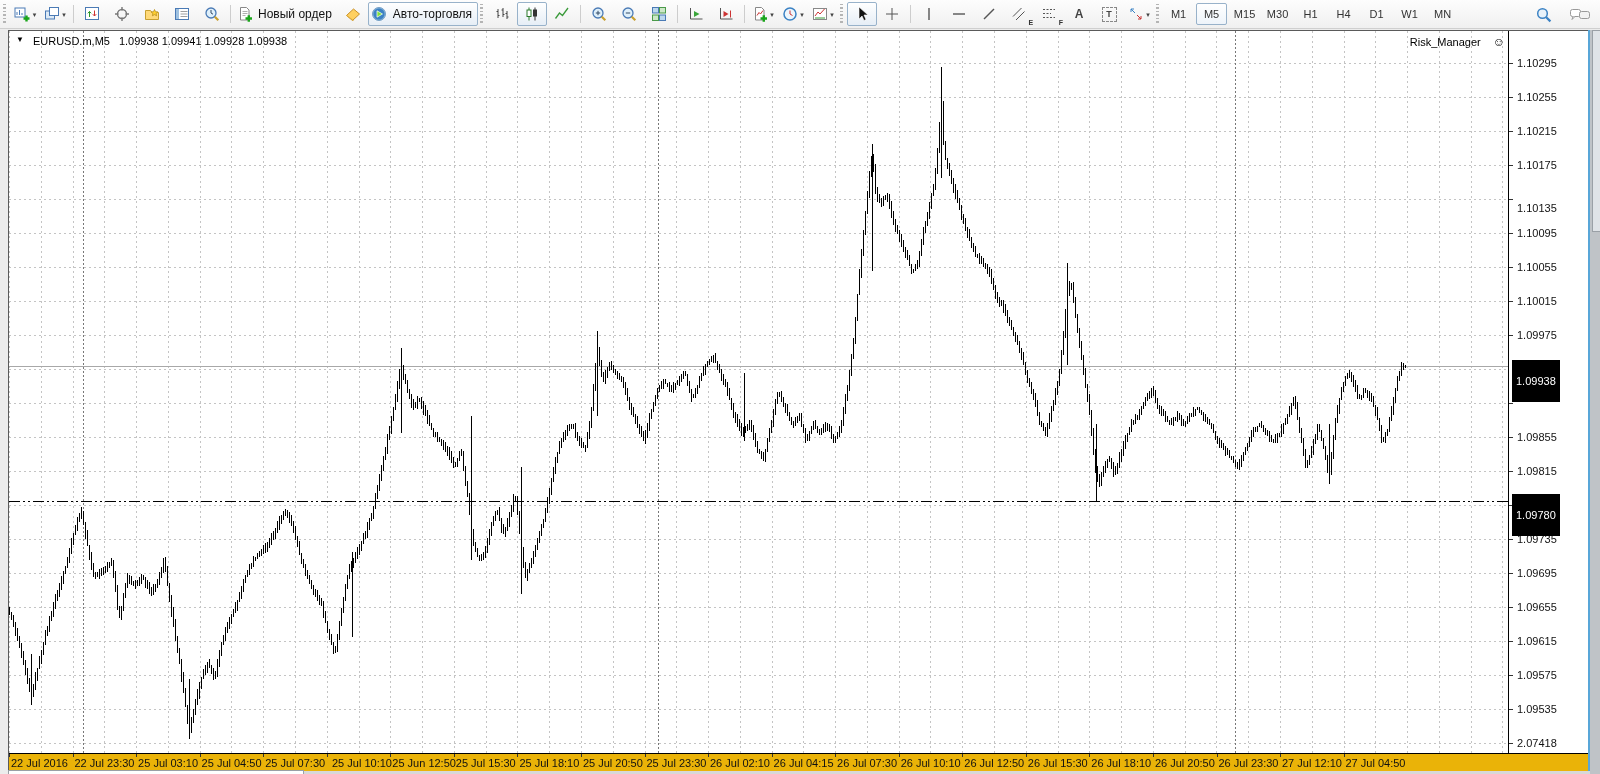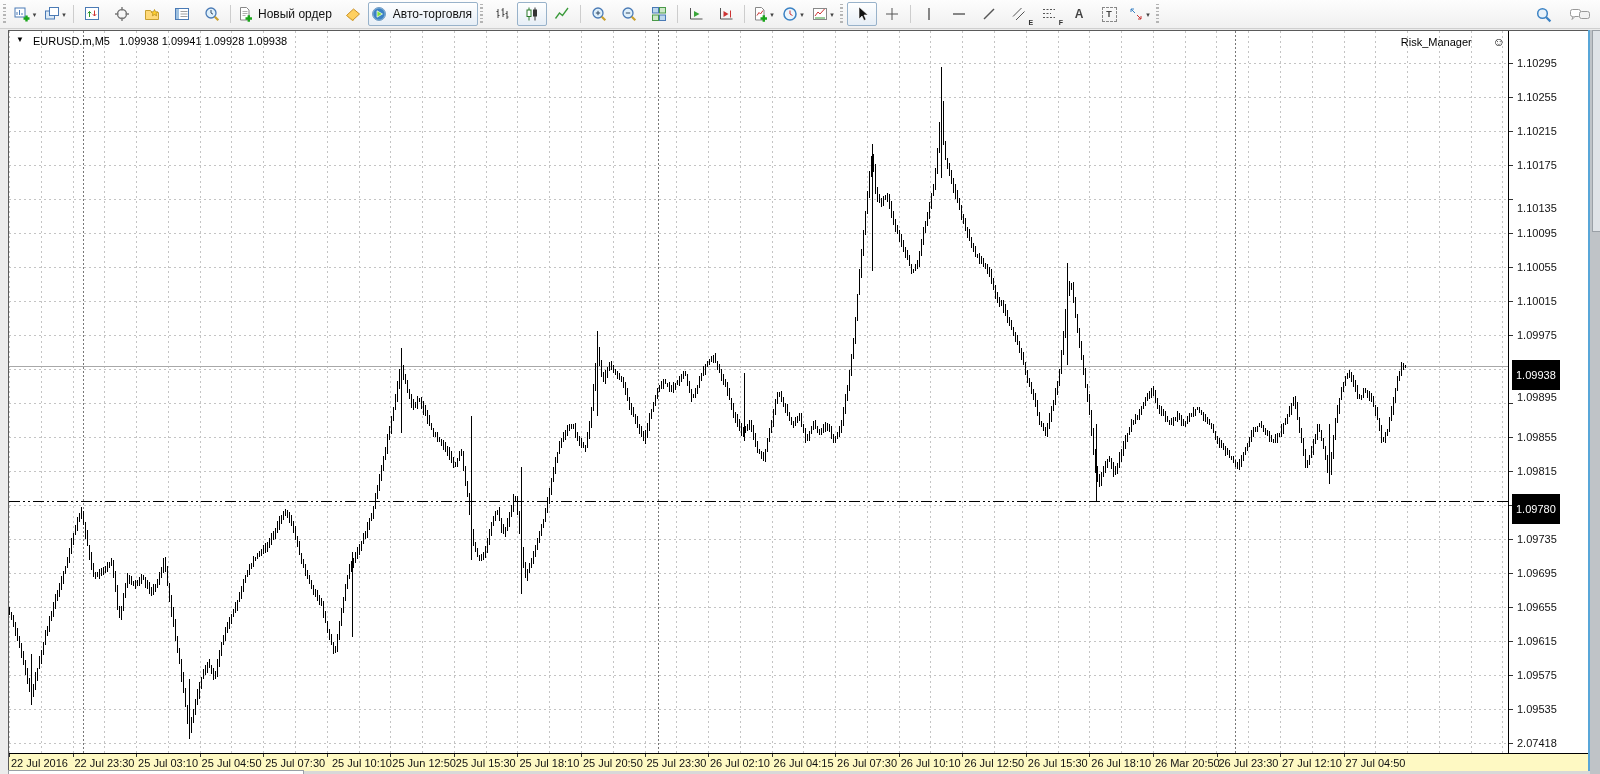--- a/index.html
+++ b/index.html
@@ -26,28 +26,28 @@
   .tbox{width:13px;height:13px;border:1px dashed #888;font-size:9px;color:#444;font-weight:bold;
     display:flex;align-items:center;justify-content:center;}
   
   .window{position:absolute;left:8px;top:30px;width:1580px;height:740px;background:#fff;
     border:1px solid #5a5a5a;box-sizing:content-box;}
   #plot{position:absolute;left:0;top:0;}
   .paxis{position:absolute;left:1500px;top:0;width:80px;height:722px;background:#fff;}
   .ptick{position:absolute;left:8px;font-size:11px;color:#111;white-space:nowrap;}
   .pdash{position:absolute;left:0;width:4px;height:1px;background:#333;}
   .badge{position:absolute;left:3px;height:14px;line-height:14px;background:#000;color:#fff;
-    font-size:11px;padding:8px 4px;z-index:3;}
-  .taxis{position:absolute;left:0;top:722px;width:1580px;height:18px;background:#fef9c3;
+    font-size:11px;padding:14px 4px;z-index:3;}
+  .taxis{position:absolute;left:0;top:722px;width:1580px;height:18px;background:#eab308;
     border-top:1px solid #000;}
   .ttick{position:absolute;top:3px;font-size:11px;color:#111;white-space:nowrap;}
   .tdash{position:absolute;top:0;width:1px;height:3px;background:#333;}
   .chart-title{position:absolute;left:7px;top:4px;display:flex;gap:9px;font-size:11px;color:#000;z-index:4;}
   .title-arrow{font-size:8px;color:#000;}
-  .risk{position:absolute;right:84px;top:4px;display:flex;gap:21px;font-size:11px;color:#000;z-index:4;align-items:center;}
+  .risk{position:absolute;right:84px;top:4px;display:flex;gap:12px;font-size:11px;color:#000;z-index:4;align-items:center;}
   .smiley{font-size:12px;}
   
   .vscroll{position:absolute;left:1588px;top:30px;width:12px;height:744px;
     background:#bfc3c7;border-left:2px solid #58a6d8;box-sizing:border-box;}
   .vthumb{position:absolute;left:2px;top:0;width:8px;height:200px;background:#dfe3e7;border:1px solid #9aa0a6;}
   .hscroll{position:absolute;left:8px;top:771px;width:1582px;height:3px;background:#d8d8d8;}
   .hthumb{position:absolute;left:0;top:-1px;width:294px;height:4px;background:#fff;border:1px solid #9aa0a6;}
 </style>
 </head>
 <body>
@@ -272,20 +272,31 @@
   </div>
   <div class="tb">
     <svg width="16" height="16" viewBox="0 0 16 16">
       <path d="M3 6V3h3M3 3l4 4" stroke="#3b82c4" fill="none"></path>
       <path d="M13 10v3h-3M13 13L9 9" stroke="#c33" fill="none"></path>
     </svg>
       <span class="caret">▾</span>
   </div>
 
   <span class="hdl"></span>
+  <div id="tf-group" style="display:flex;gap:2px;">
+      <div class="tf">M1</div>
+      <div class="tf on">M5</div>
+      <div class="tf">M15</div>
+      <div class="tf">M30</div>
+      <div class="tf">H1</div>
+      <div class="tf">H4</div>
+      <div class="tf">D1</div>
+      <div class="tf">W1</div>
+      <div class="tf">MN</div>
+    </div>
 
   <div class="tbright">
     <div class="tb">
       <svg width="18" height="18" viewBox="0 0 18 18">
         <circle cx="7.5" cy="7.5" r="4.8" fill="#e8f2fa" stroke="#3b82c4" stroke-width="1.5"></circle>
         <path d="M11.2 11.2l4.2 4.2" stroke="#3b82c4" stroke-width="2.2"></path>
       </svg>
     </div>
     <div class="tb">
       <svg width="22" height="18" viewBox="0 0 22 18">
@@ -462,21 +473,21 @@
       <div class="ttick" style="left:828.1px">26 Jul 07:30</div>
       <div class="tdash" style="left:889.7px"></div>
       <div class="ttick" style="left:891.7px">26 Jul 10:10</div>
       <div class="tdash" style="left:953.3px"></div>
       <div class="ttick" style="left:955.3px">26 Jul 12:50</div>
       <div class="tdash" style="left:1016.8px"></div>
       <div class="ttick" style="left:1018.8px">26 Jul 15:30</div>
       <div class="tdash" style="left:1080.3px"></div>
       <div class="ttick" style="left:1082.3px">26 Jul 18:10</div>
       <div class="tdash" style="left:1143.9px"></div>
-      <div class="ttick" style="left:1145.9px">26 Mar 20:50</div>
+      <div class="ttick" style="left:1145.9px">26 Jul 20:50</div>
       <div class="tdash" style="left:1207.5px"></div>
       <div class="ttick" style="left:1209.5px">26 Jul 23:30</div>
       <div class="tdash" style="left:1271.0px"></div>
       <div class="ttick" style="left:1273.0px">27 Jul 12:10</div>
       <div class="tdash" style="left:1334.5px"></div>
       <div class="ttick" style="left:1336.5px">27 Jul 04:50</div>
     </div>
 </div>
 
 <div class="vscroll">

